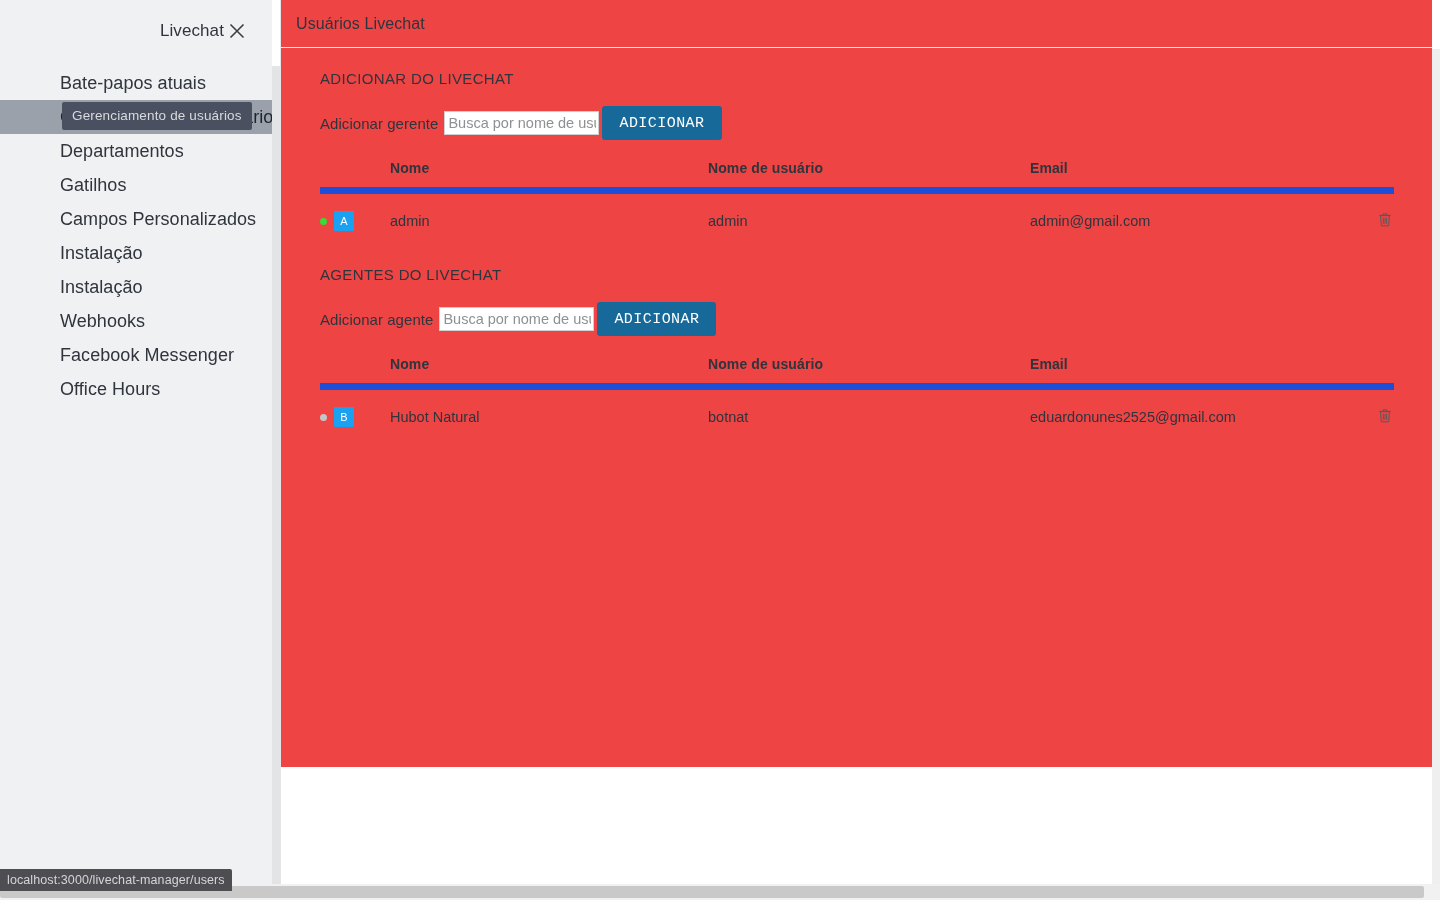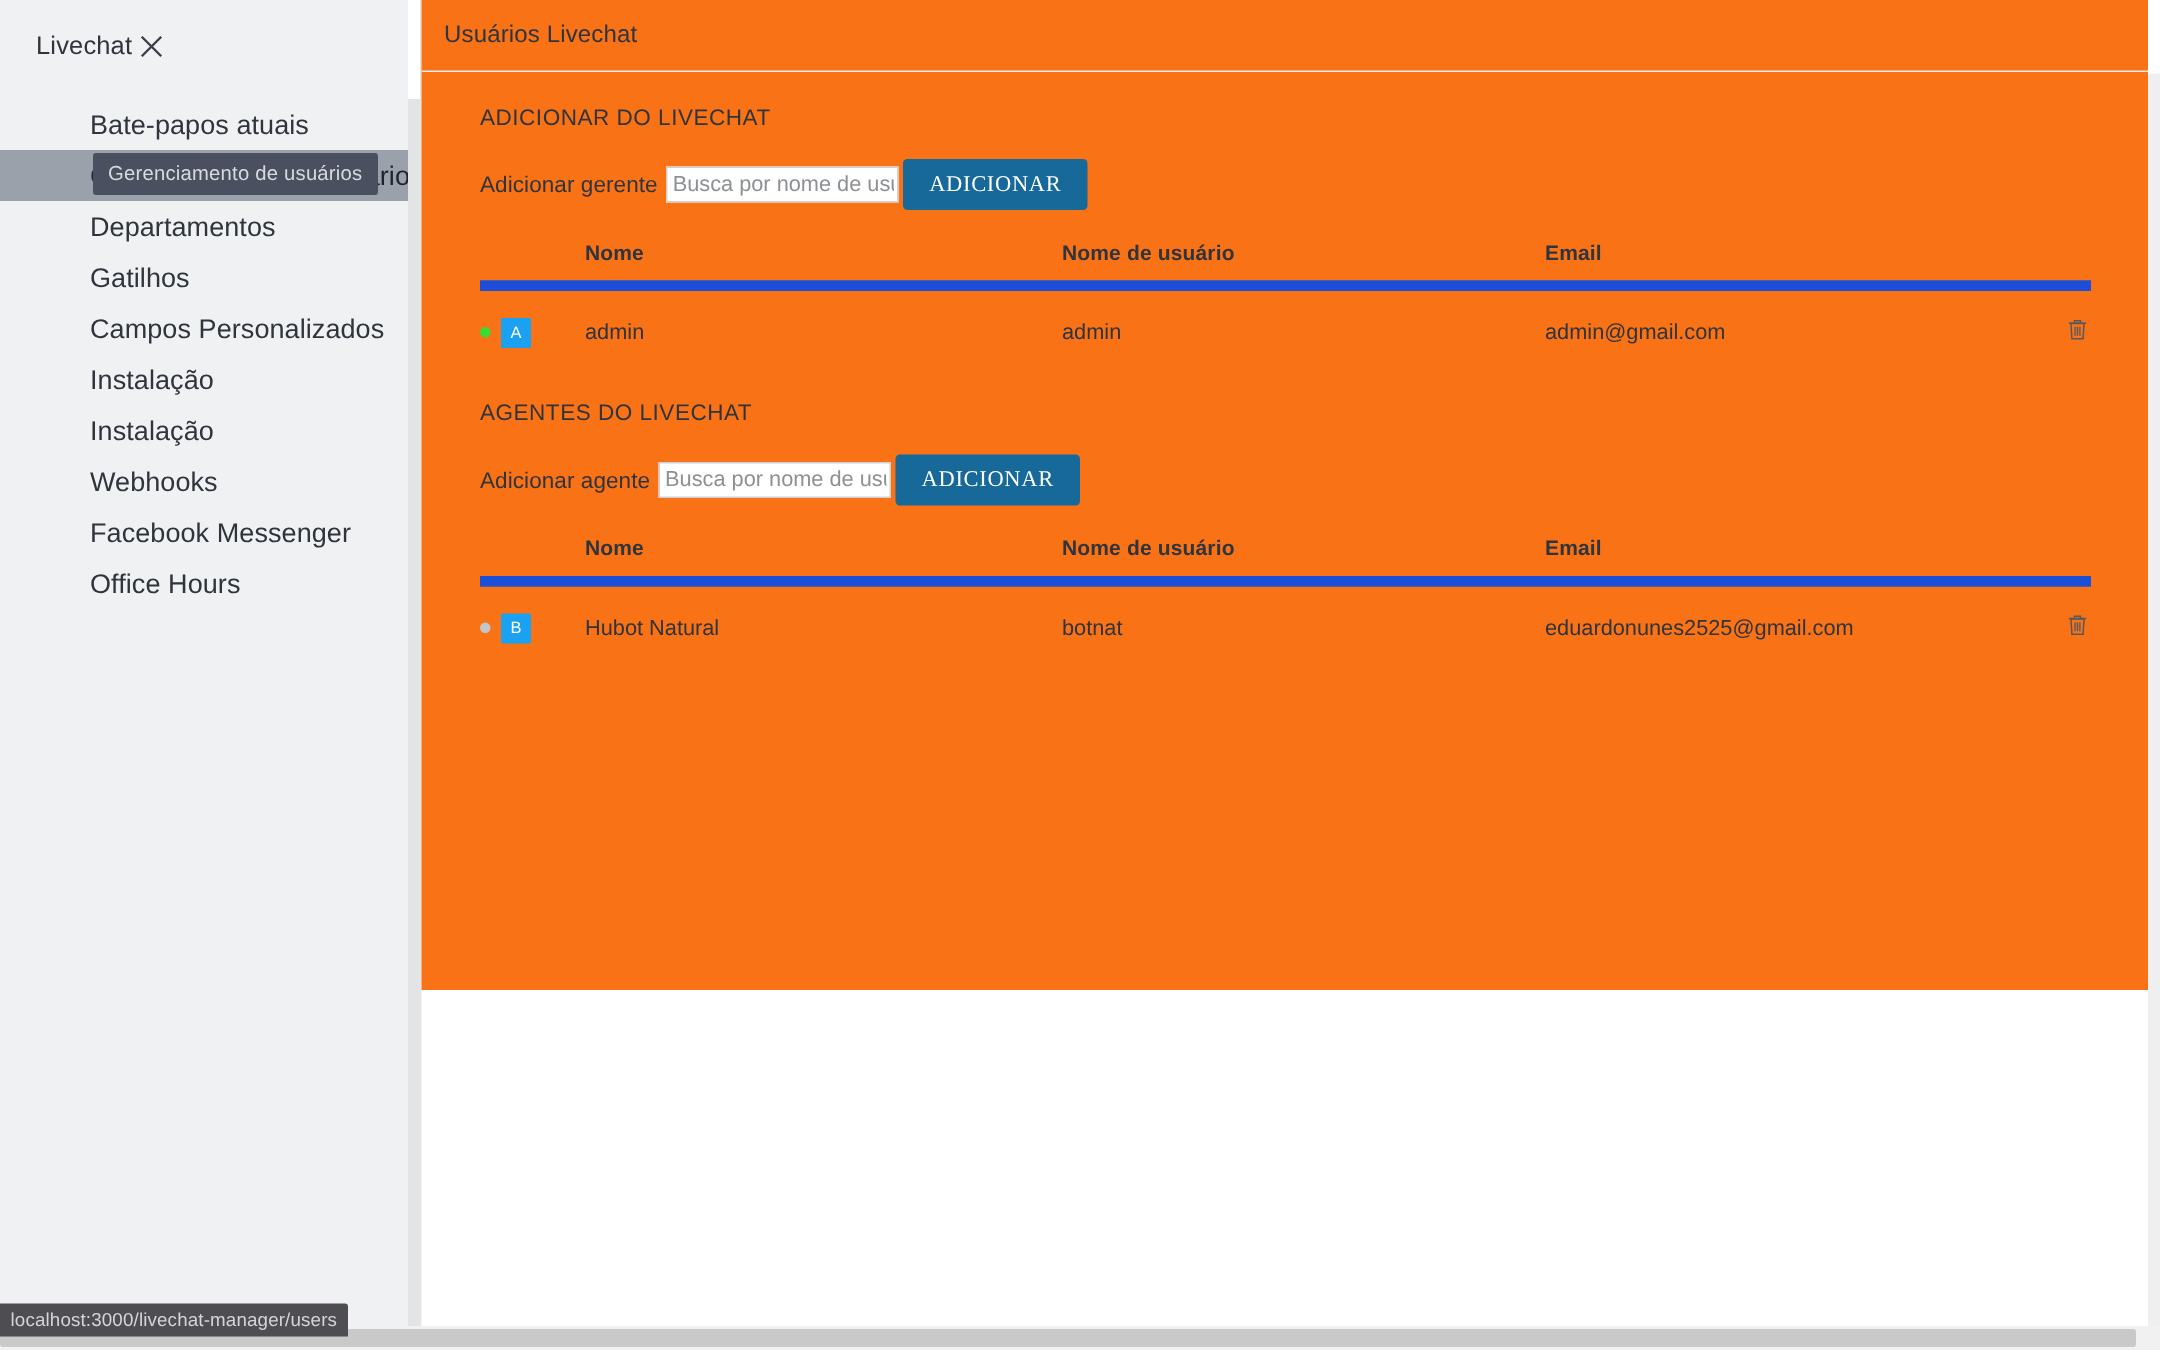--- a/index.html
+++ b/index.html
@@ -25,21 +25,21 @@
     position: absolute;
     left: 0; top: 0;
     width: 272px; height: 884px;
     background: #f0f1f3;
     overflow: hidden;
   }
   .sidebar-header {
     height: 62px;
     display: flex;
     align-items: center;
-    justify-content: flex-start;
+    justify-content: flex-end;
     padding: 0 22px 0 24px;
   }
   .sidebar-title {
     font-size: 17px;
     color: #2f343d;
     font-weight: 400;
     letter-spacing: .1px;
   }
   .close-icon {
     width: 26px; height: 26px;
@@ -99,22 +99,22 @@
     left: 280px; top: 0;
     width: 1px; height: 884px;
     background: #e4e5e7;
   }
 
   
   .main {
     position: absolute;
     left: 281px; top: 0;
     width: 1151px;
-    height: 660px;
-    background: #f97316;
+    height: 767px;
+    background: #ef4444;
     overflow: hidden;
   }
   .main-header {
     height: 48px;
     display: flex;
     align-items: center;
     padding-left: 15px;
     border-bottom: 1px solid #eceded;
   }
   .main-title {
@@ -162,21 +162,21 @@
   .add-input::placeholder {
     color: #8e9194;
     opacity: 1;
   }
   .add-button {
     height: 34px;
     background: #17699a;
     color: #ffffff;
     border: none;
     border-radius: 3px;
-    font-family: Liberation Serif, serif;
+    font-family: Liberation Mono, monospace;
     font-size: 15px;
     letter-spacing: .45px;
     padding: 0 17px;
     cursor: pointer;
     margin-left: 3px;
   }
 
   
   table.users-table {
     border-collapse: collapse;

